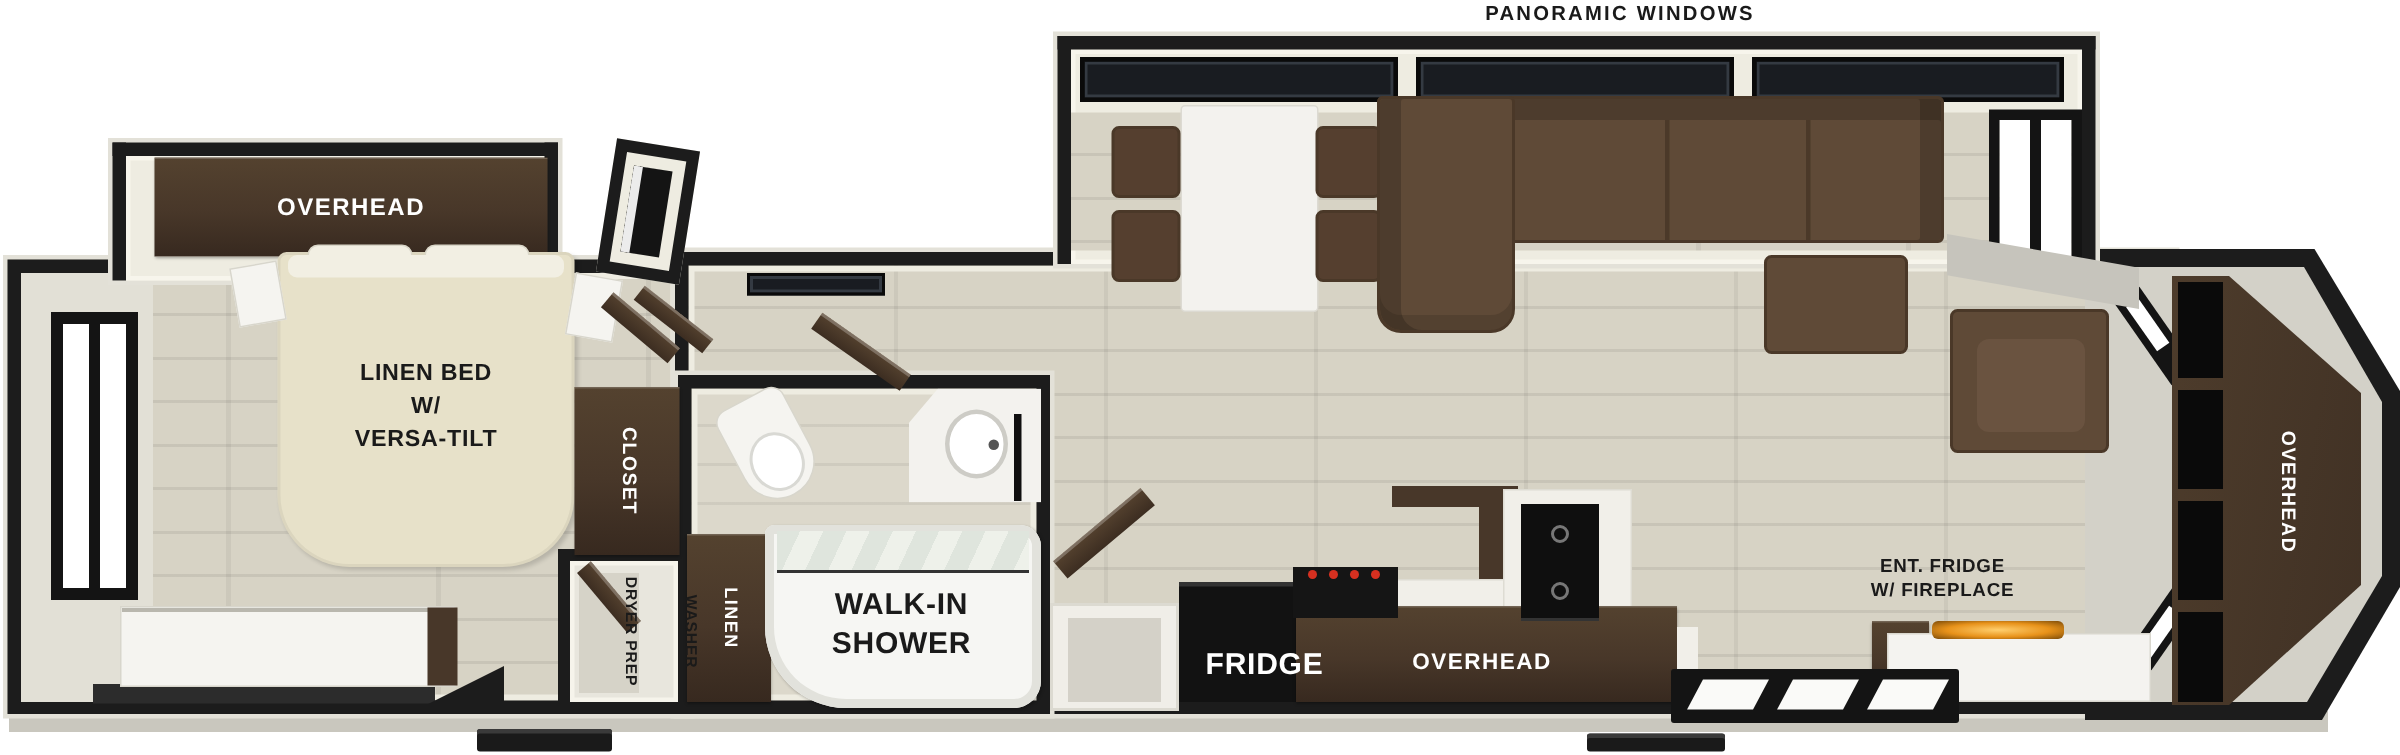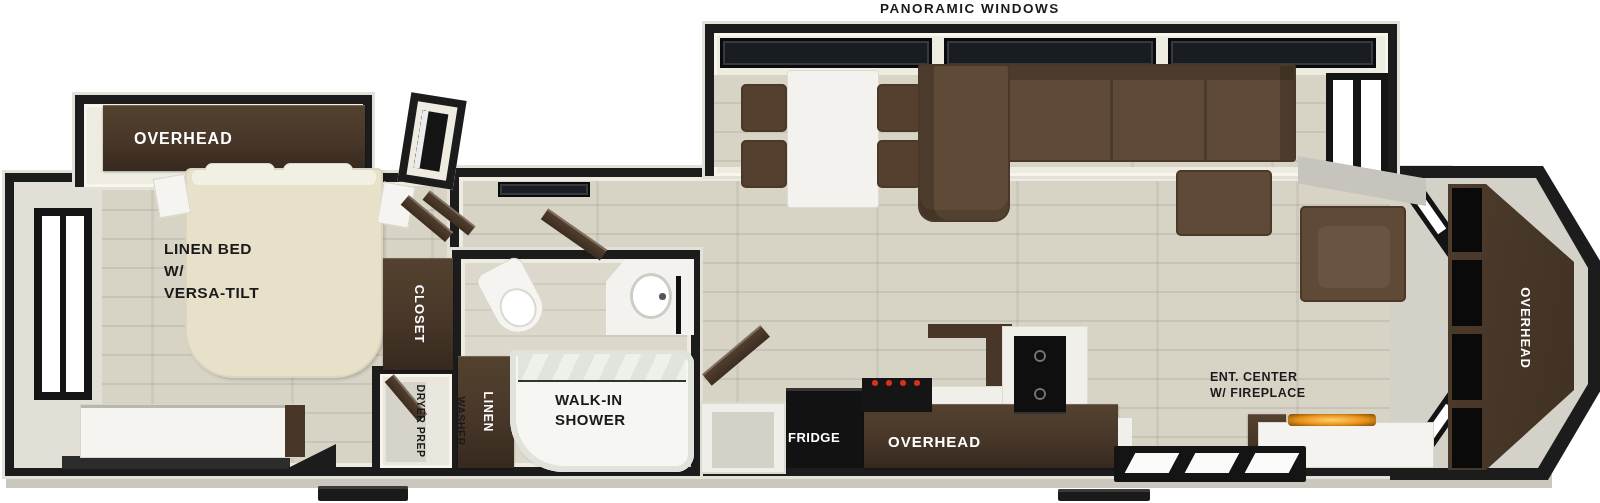--- a/index.html
+++ b/index.html
@@ -24,21 +24,21 @@
     box-shadow: inset 0 0 0 4px var(--cream), 0 0 0 3px #e3e1d8; z-index:1;}
   .slideout{border:9px solid var(--wall);border-bottom:none;background:var(--cream);
     box-shadow: inset 0 0 0 3px #f7f5ec, 0 0 0 3px #e3e1d8; z-index:3;}
   .cab{background:linear-gradient(180deg,#54422f,var(--cabinet-dark) 55%,var(--cabinet-darker));
     box-shadow: inset 0 1px 0 rgba(255,255,255,.18), 0 1px 2px rgba(0,0,0,.35); z-index:5;}
   .door{background:linear-gradient(180deg,#55422f,#3c2d21);
     box-shadow: inset 0 2px 0 rgba(255,255,255,.25); z-index:6;}
   .whitebox{background:var(--white-fixture);border:1px solid #d8d6cc;z-index:5;}
   .glassdark{background:var(--window-glass);border:3px solid #0a0a0a;
     box-shadow: inset 0 0 0 2px #343a42; z-index:5;}
-  .lbl{font-weight:bold;color:#1a1a1a;letter-spacing:.5px;
+  .lbl{font-weight:bold;color:#1a1a1a;letter-spacing:.5px;text-align:center;
     white-space:pre-line;line-height:1.3;z-index:9;}
   .lbl.white{color:#fff;}
   .vlbl{font-weight:bold;color:#fff;letter-spacing:1px;white-space:pre;z-index:9;
     transform:translate(-50%,-50%) rotate(90deg);text-align:center;line-height:1.25;}
   .furn{z-index:5;}
   .brown{background:var(--sofa-brown);border:2px solid var(--sofa-dark);border-radius:5px;}
 </style>
 </head>
 <body>
 
@@ -140,32 +140,32 @@
     </div>
   </div>
   <div style="left:676px;top:276px;width:5px;height:58px;background:#101010;z-index:6;"></div>
   <div class="cab" style="left:458px;top:356px;width:56px;height:112px;"></div>
   <div class="vlbl" style="left:487px;top:412px;font-size:12px;">LINEN</div>
   <div style="left:510px;top:350px;width:184px;height:122px;background:#f6f6f3;z-index:5;
               border-radius:6px 14px 18px 54px;box-shadow:inset 0 0 0 6px #e2e2dc,1px 1px 2px rgba(0,0,0,.2);">
     <div style="left:8px;top:4px;width:168px;height:28px;border-bottom:2px solid #333;
                 background:repeating-linear-gradient(115deg,#dfe5dd 0 14px,#eef1ea 14px 28px);"></div>
   </div>
-  <div class="lbl" style="left:511px;top:390px;width:180px;font-size:15px;margin-left:44px;">WALK-IN
+  <div class="lbl" style="left:511px;top:390px;width:180px;font-size:20px;">WALK-IN
 SHOWER</div>
 
   <div style="left:700px;top:402px;width:86px;height:72px;background:#f0eee8;z-index:2;
               box-shadow:inset 0 0 0 2px #dcdad1;">
     <div style="left:12px;top:10px;width:62px;height:56px;background:#d4d1c8;"></div>
   </div>
   <div class="door" style="left:698px;top:348px;width:76px;height:15px;transform:rotate(-40deg);"></div>
 
   <div style="left:786px;top:388px;width:80px;height:80px;background:var(--appliance-black);z-index:5;
               box-shadow:inset 0 3px 0 #333;"></div>
-  <div class="lbl white" style="left:788px;top:430px;width:110px;font-size:13px;z-index:9;">FRIDGE</div>
+  <div class="lbl white" style="left:788px;top:430px;width:110px;font-size:20px;z-index:9;">FRIDGE</div>
   <div style="left:862px;top:378px;width:70px;height:34px;background:#151515;z-index:6;">
     <div style="left:10px;top:2px;width:6px;height:6px;background:var(--burner-red);border-radius:50%;"></div>
     <div style="left:24px;top:2px;width:6px;height:6px;background:var(--burner-red);border-radius:50%;"></div>
     <div style="left:38px;top:2px;width:6px;height:6px;background:var(--burner-red);border-radius:50%;"></div>
     <div style="left:52px;top:2px;width:6px;height:6px;background:var(--burner-red);border-radius:50%;"></div>
   </div>
   <div style="left:870px;top:398px;width:92px;height:10px;background:#d5d3cb;z-index:5;">
     <div style="left:14px;top:3px;width:56px;height:3px;background:#4a4a4a;"></div>
   </div>
   <div style="left:928px;top:324px;width:84px;height:14px;background:var(--cabinet-dark);z-index:5;"></div>
@@ -184,21 +184,21 @@
   <div style="left:1114px;top:446px;width:192px;height:36px;background:#141414;z-index:6;border-radius:2px;">
     <div style="left:16px;top:7px;width:44px;height:20px;background:#fafaf8;transform:skewX(-28deg);"></div>
     <div style="left:76px;top:7px;width:44px;height:20px;background:#fafaf8;transform:skewX(-28deg);"></div>
     <div style="left:136px;top:7px;width:44px;height:20px;background:#fafaf8;transform:skewX(-28deg);"></div>
   </div>
 
   <div class="cab" style="left:1248px;top:414px;width:38px;height:48px;"></div>
   <div style="left:1288px;top:414px;width:88px;height:12px;z-index:6;border-radius:4px;
               background:radial-gradient(ellipse at center,#ffcf6e 0%,var(--fire-glow) 55%,#7a4a09 100%);"></div>
   <div style="left:1258px;top:422px;width:176px;height:46px;background:#f4f3f0;border:1px solid #d9d7ce;z-index:5;"></div>
-  <div class="lbl" style="left:1210px;top:369px;width:170px;font-size:12.5px;">ENT. CENTER
+  <div class="lbl" style="left:1210px;top:369px;width:170px;font-size:12.5px;">ENT. FRIDGE
 W/ FIREPLACE</div>
 
   <div style="left:1390px;top:158px;width:212px;height:330px;z-index:2;">
     <div style="left:0;top:0;width:212px;height:330px;background:var(--wall);
                 clip-path:polygon(0 8px,153px 8px,212px 106px,212px 230px,158px 322px,0 322px);"></div>
     <div style="left:0;top:0;width:212px;height:330px;background:#d3d1c8;
                 clip-path:polygon(0 20px,146px 20px,198px 110px,198px 226px,148px 310px,0 310px);"></div>
     <div style="left:14px;top:56px;width:66px;height:20px;background:#141414;transform:rotate(55deg);">
       <div style="left:6px;top:5px;width:36px;height:10px;background:#fff;"></div>
     </div>

